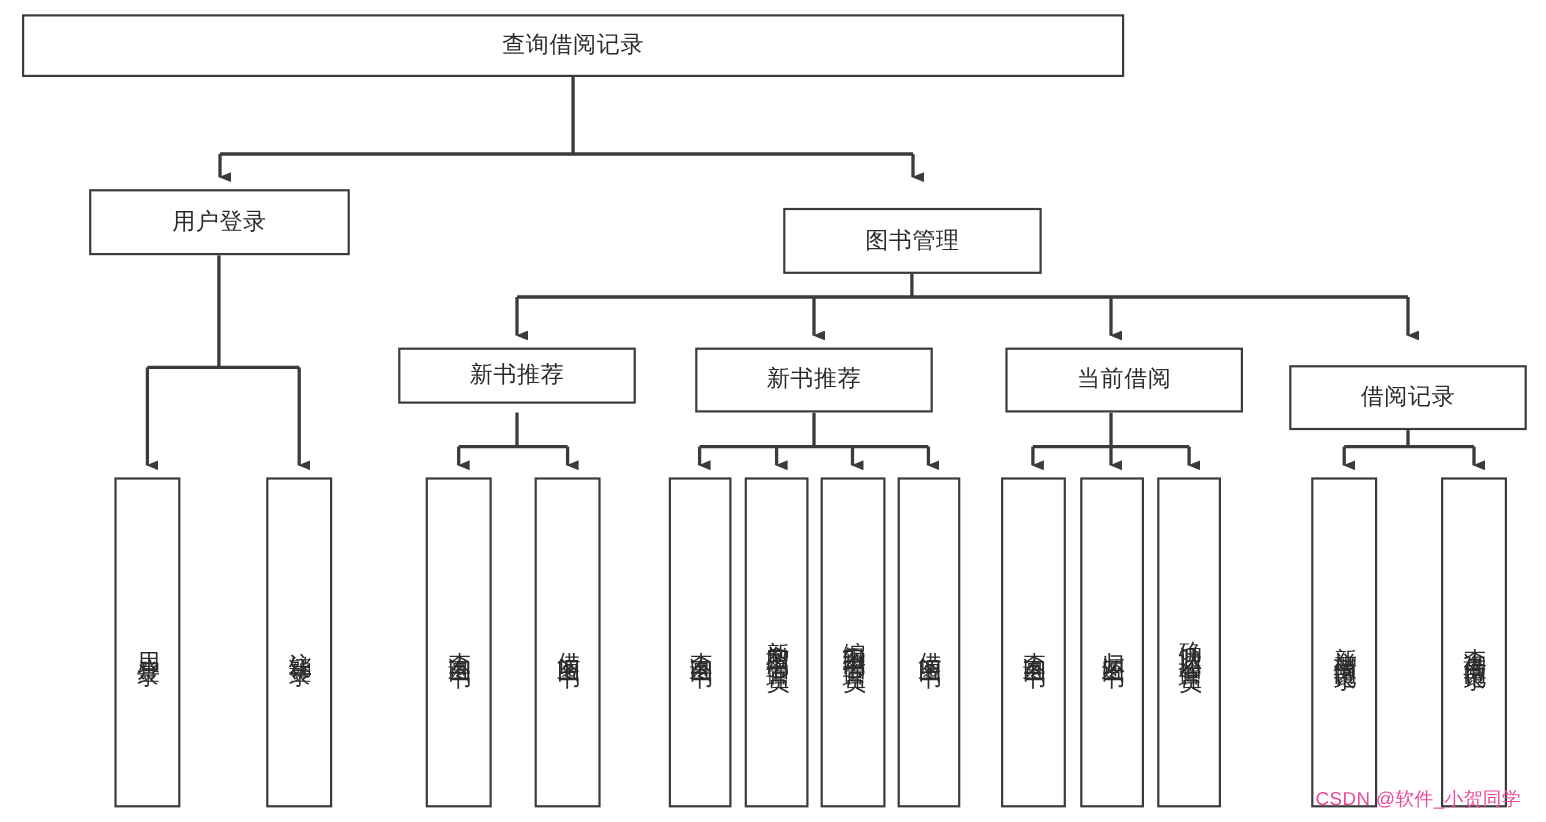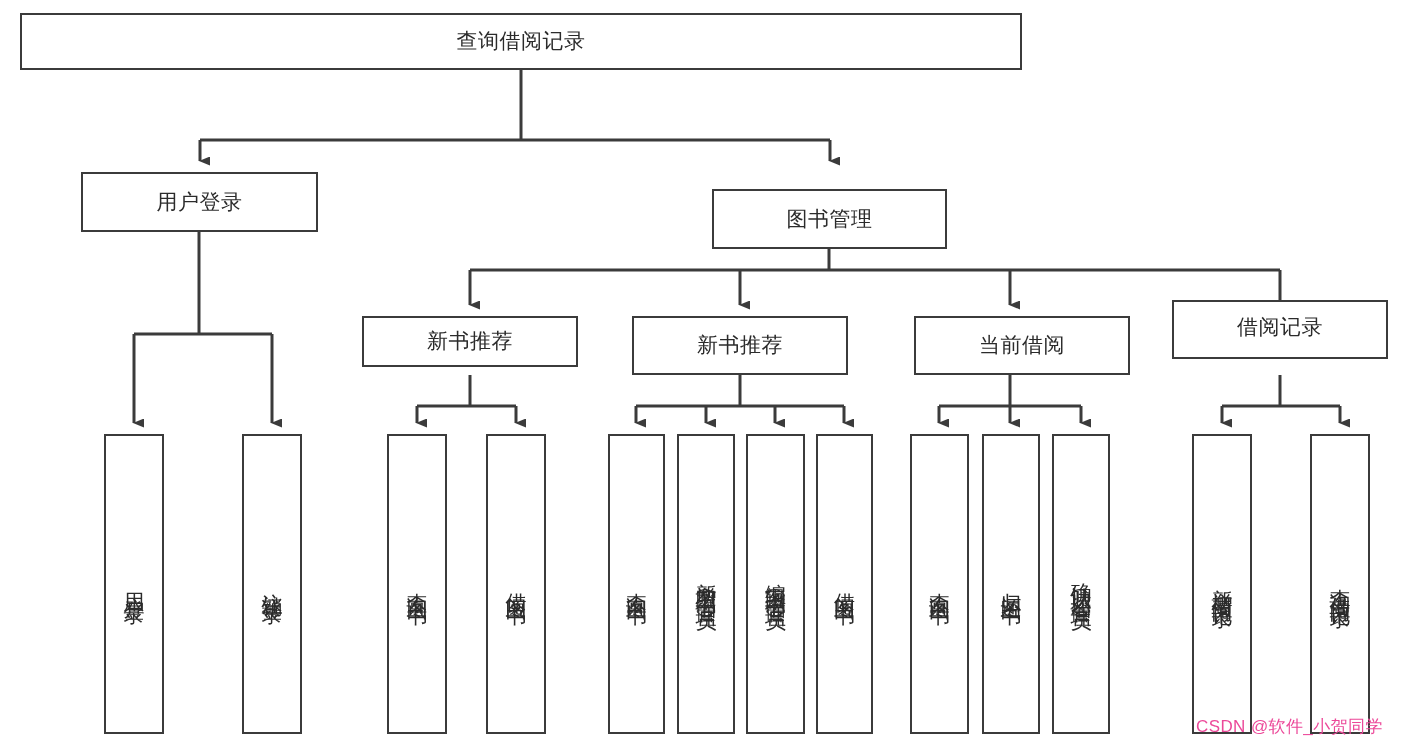--- a/index.html
+++ b/index.html
@@ -144,21 +144,21 @@
 
   <div class="node-box" style="left: 362px; top: 316px; width: 216px; height: 51px;">
     <span class="node-label">新书推荐</span>
   </div>
   <div class="node-box" style="left: 632px; top: 316px; width: 216px; height: 59px;">
     <span class="node-label">新书推荐</span>
   </div>
   <div class="node-box" style="left: 914px; top: 316px; width: 216px; height: 59px;">
     <span class="node-label">当前借阅</span>
   </div>
-  <div class="node-box" style="left: 1172px; top: 300px; width: 216px; height: 59px; font-family: Liberation Mono, monospace;">
+  <div class="node-box" style="left: 1172px; top: 332px; width: 216px; height: 59px;">
     <span class="node-label">借阅记录</span>
   </div>
 
   <div class="node-box vertical" style="left: 104px; top: 434px; width: 60px; height: 300px;">
     <span class="node-label">用户登录</span>
   </div>
   <div class="node-box vertical" style="left: 242px; top: 434px; width: 60px; height: 300px;">
     <span class="node-label">注销登录</span>
   </div>
   <div class="node-box vertical" style="left: 387px; top: 434px; width: 60px; height: 300px;">

